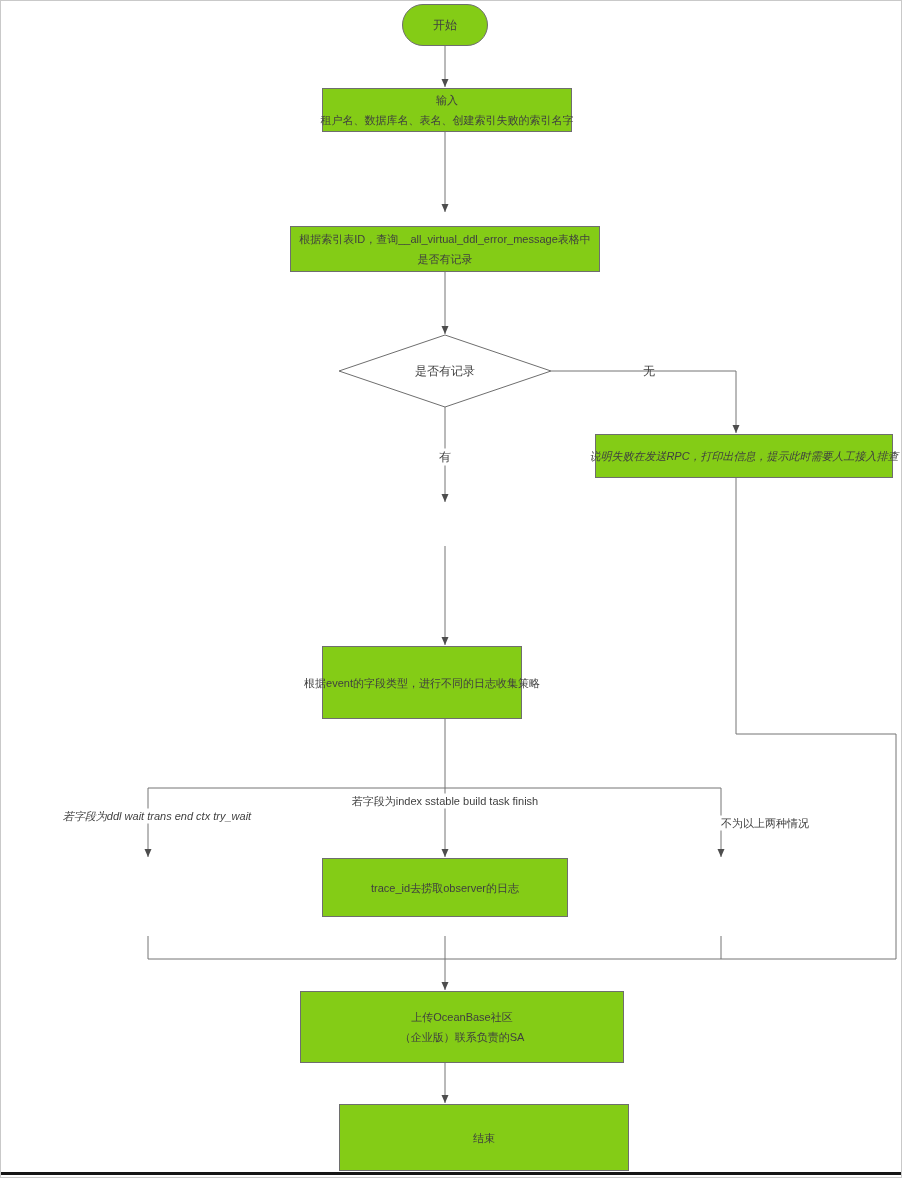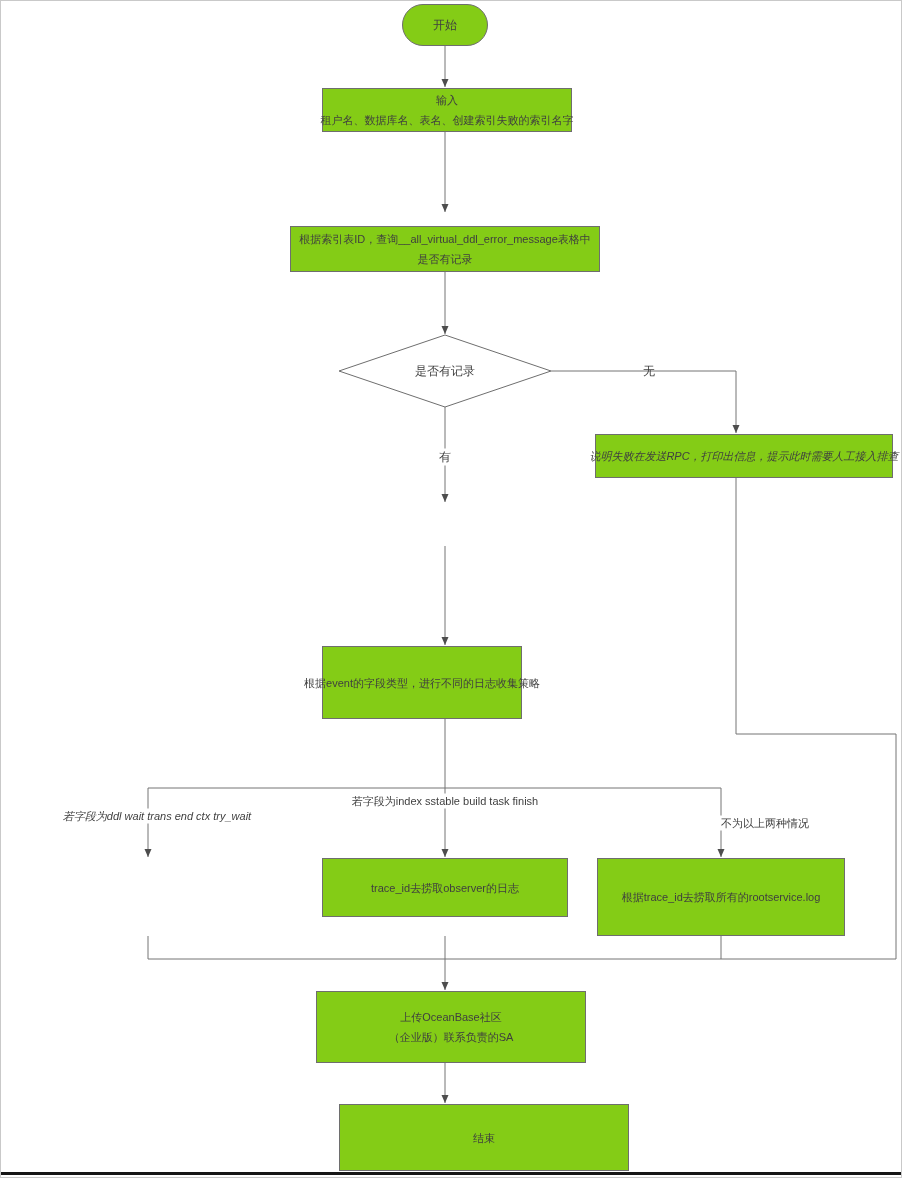--- a/index.html
+++ b/index.html
@@ -108,25 +108,22 @@
 
   <div class="node" style="left:321px; top:645px; width:200px; height:73px;">
     <div>根据event的字段类型，进行不同的日志收集策略</div>
   </div>
 
 
   <div class="node" style="left:321px; top:857px; width:246px; height:59px;">
     <div>trace_id去捞取observer的日志</div>
   </div>
 
-  <div class="node" style="left:596px; top:857px; width:248px; height:78px;">
-    <div>根据trace_id去捞取所有的rootservice.log</div>
-  </div>
 
-  <div class="node" style="left:315px; top:990px; width:270px; height:72px;">
+  <div class="node" style="left:299px; top:990px; width:324px; height:72px;">
     <div>上传OceanBase社区</div>
     <div>（企业版）联系负责的SA</div>
   </div>
 
   <div class="node" style="left:299px; top:1103px; width:290px; height:67px;margin-left:39px;">
     <div>结束</div>
   </div>
 
   <div class="edge-label" style="left:444px; top:456px;">有</div>
 

